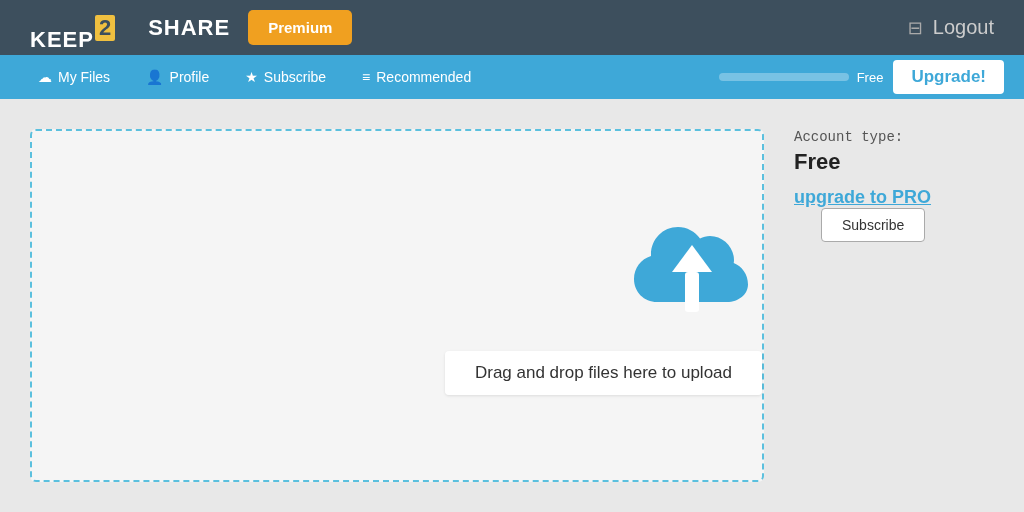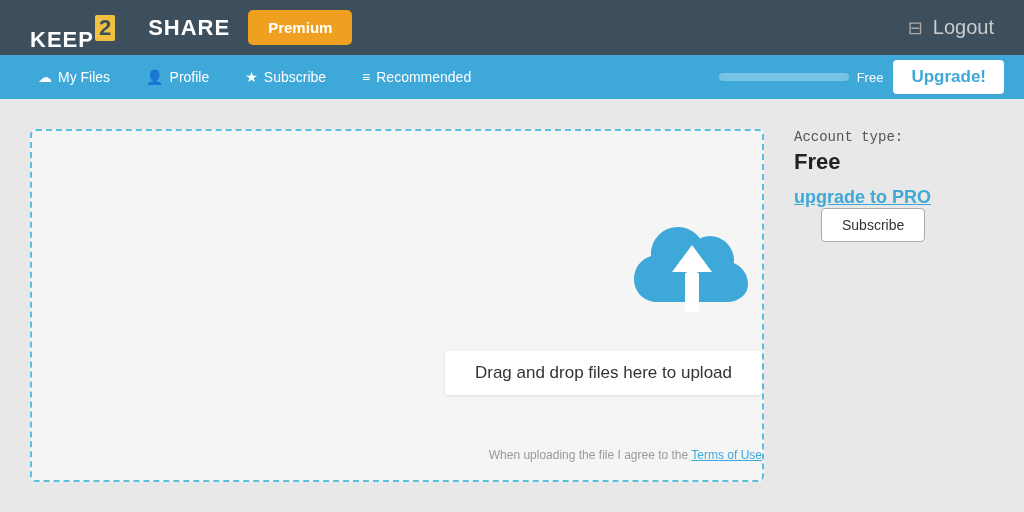--- a/index.html
+++ b/index.html
@@ -262,23 +262,20 @@
     <div class="cloud-icon">
       <svg width="140" height="110" viewBox="0 0 140 110" fill="none" xmlns="http://www.w3.org/2000/svg">
 
         <path d="M105 85H35C22 85 12 75 12 62C12 51 19 42 29 39C29 38.5 29 38 29 37.5C29 22 41 10 56 10C65 10 73 14.5 78 21.5C81 20 84.5 19 88 19C101 19 112 30 112 43C112 44 111.9 45 111.7 46C120 49 126 57.5 126 67.5C126 77.5 116.5 85 105 85Z" fill="#3ea8d8"></path>
 
         <rect x="63" y="55" width="14" height="40" rx="3" fill="white"></rect>
         <polygon points="70,28 50,55 90,55" fill="white"></polygon>
       </svg>
     </div>
     <div class="drag-drop-label">Drag and drop files here to upload</div>
-    <div class="terms-text">
-      <span>When uploading the file I agree to the </span><span class="terms-link">Terms of Use</span>
-    </div>
   </div>
 
   <div class="sidebar">
     <div class="account-type-label">Account type:</div>
     <div class="account-type-value">Free</div>
     <a class="upgrade-pro-link">upgrade to PRO</a>
     <button class="subscribe-btn">Subscribe</button>
   </div>
 
 </div>

